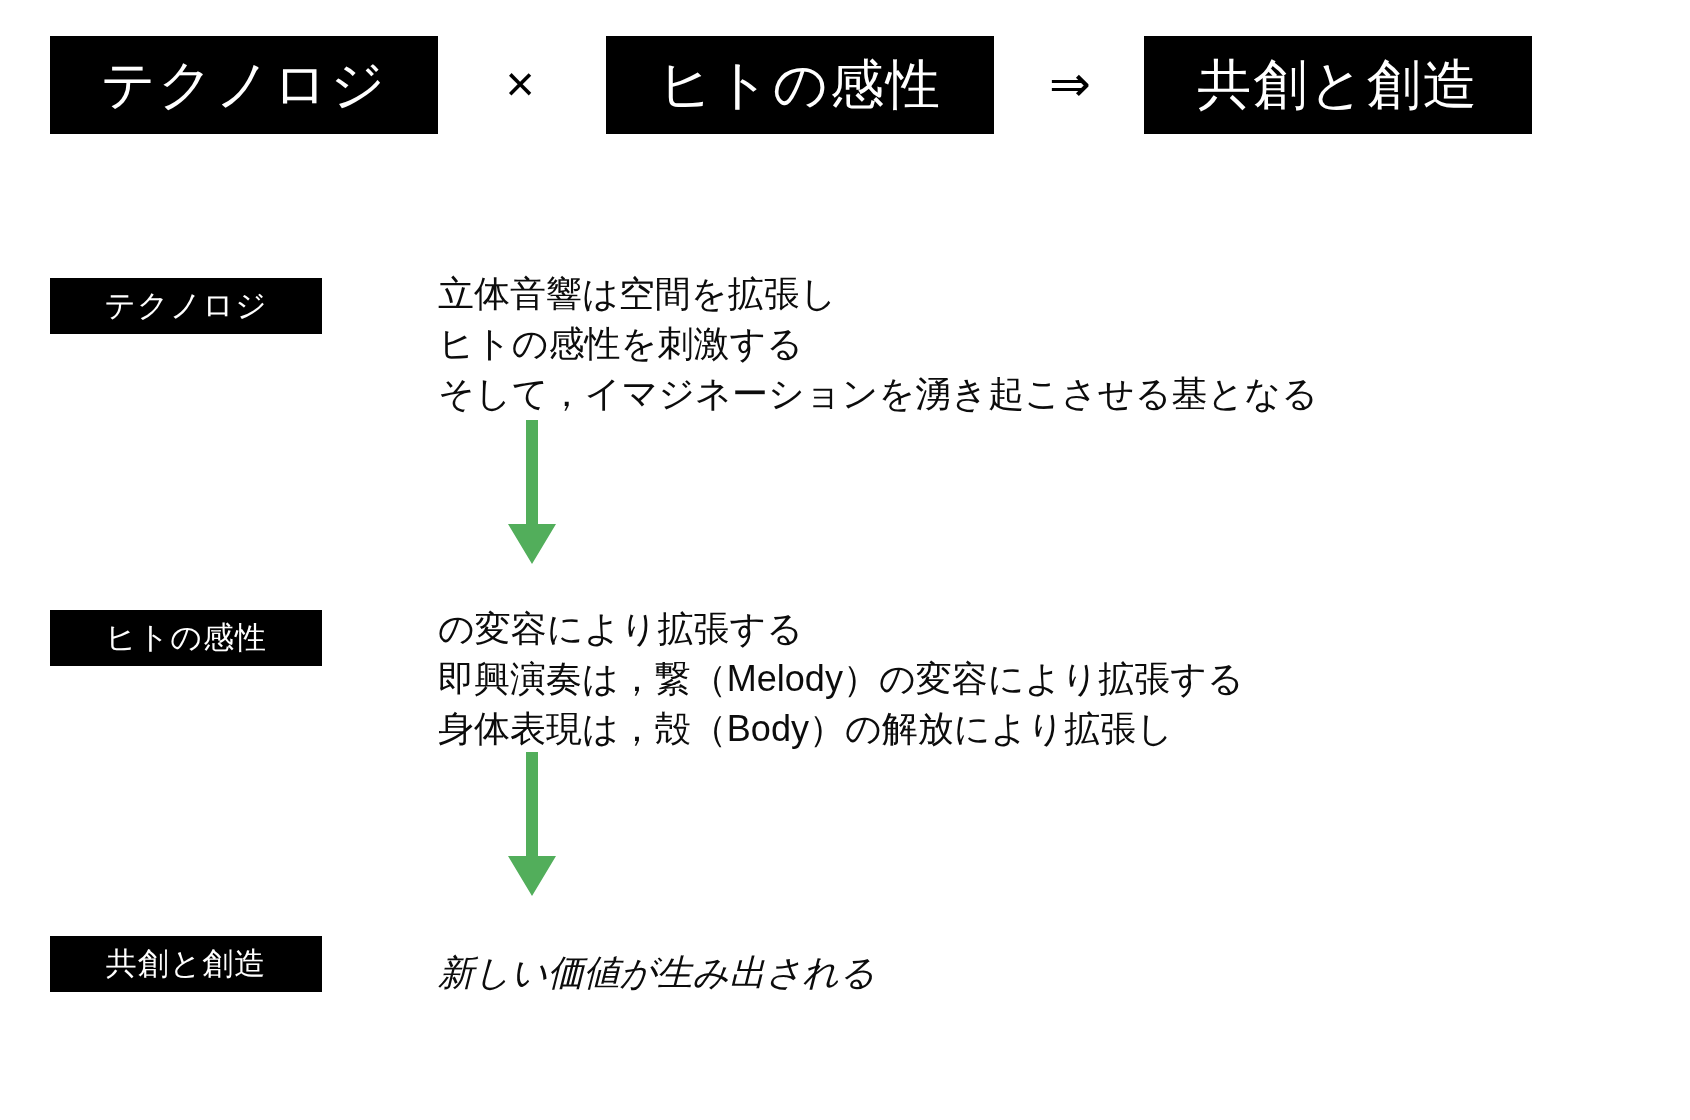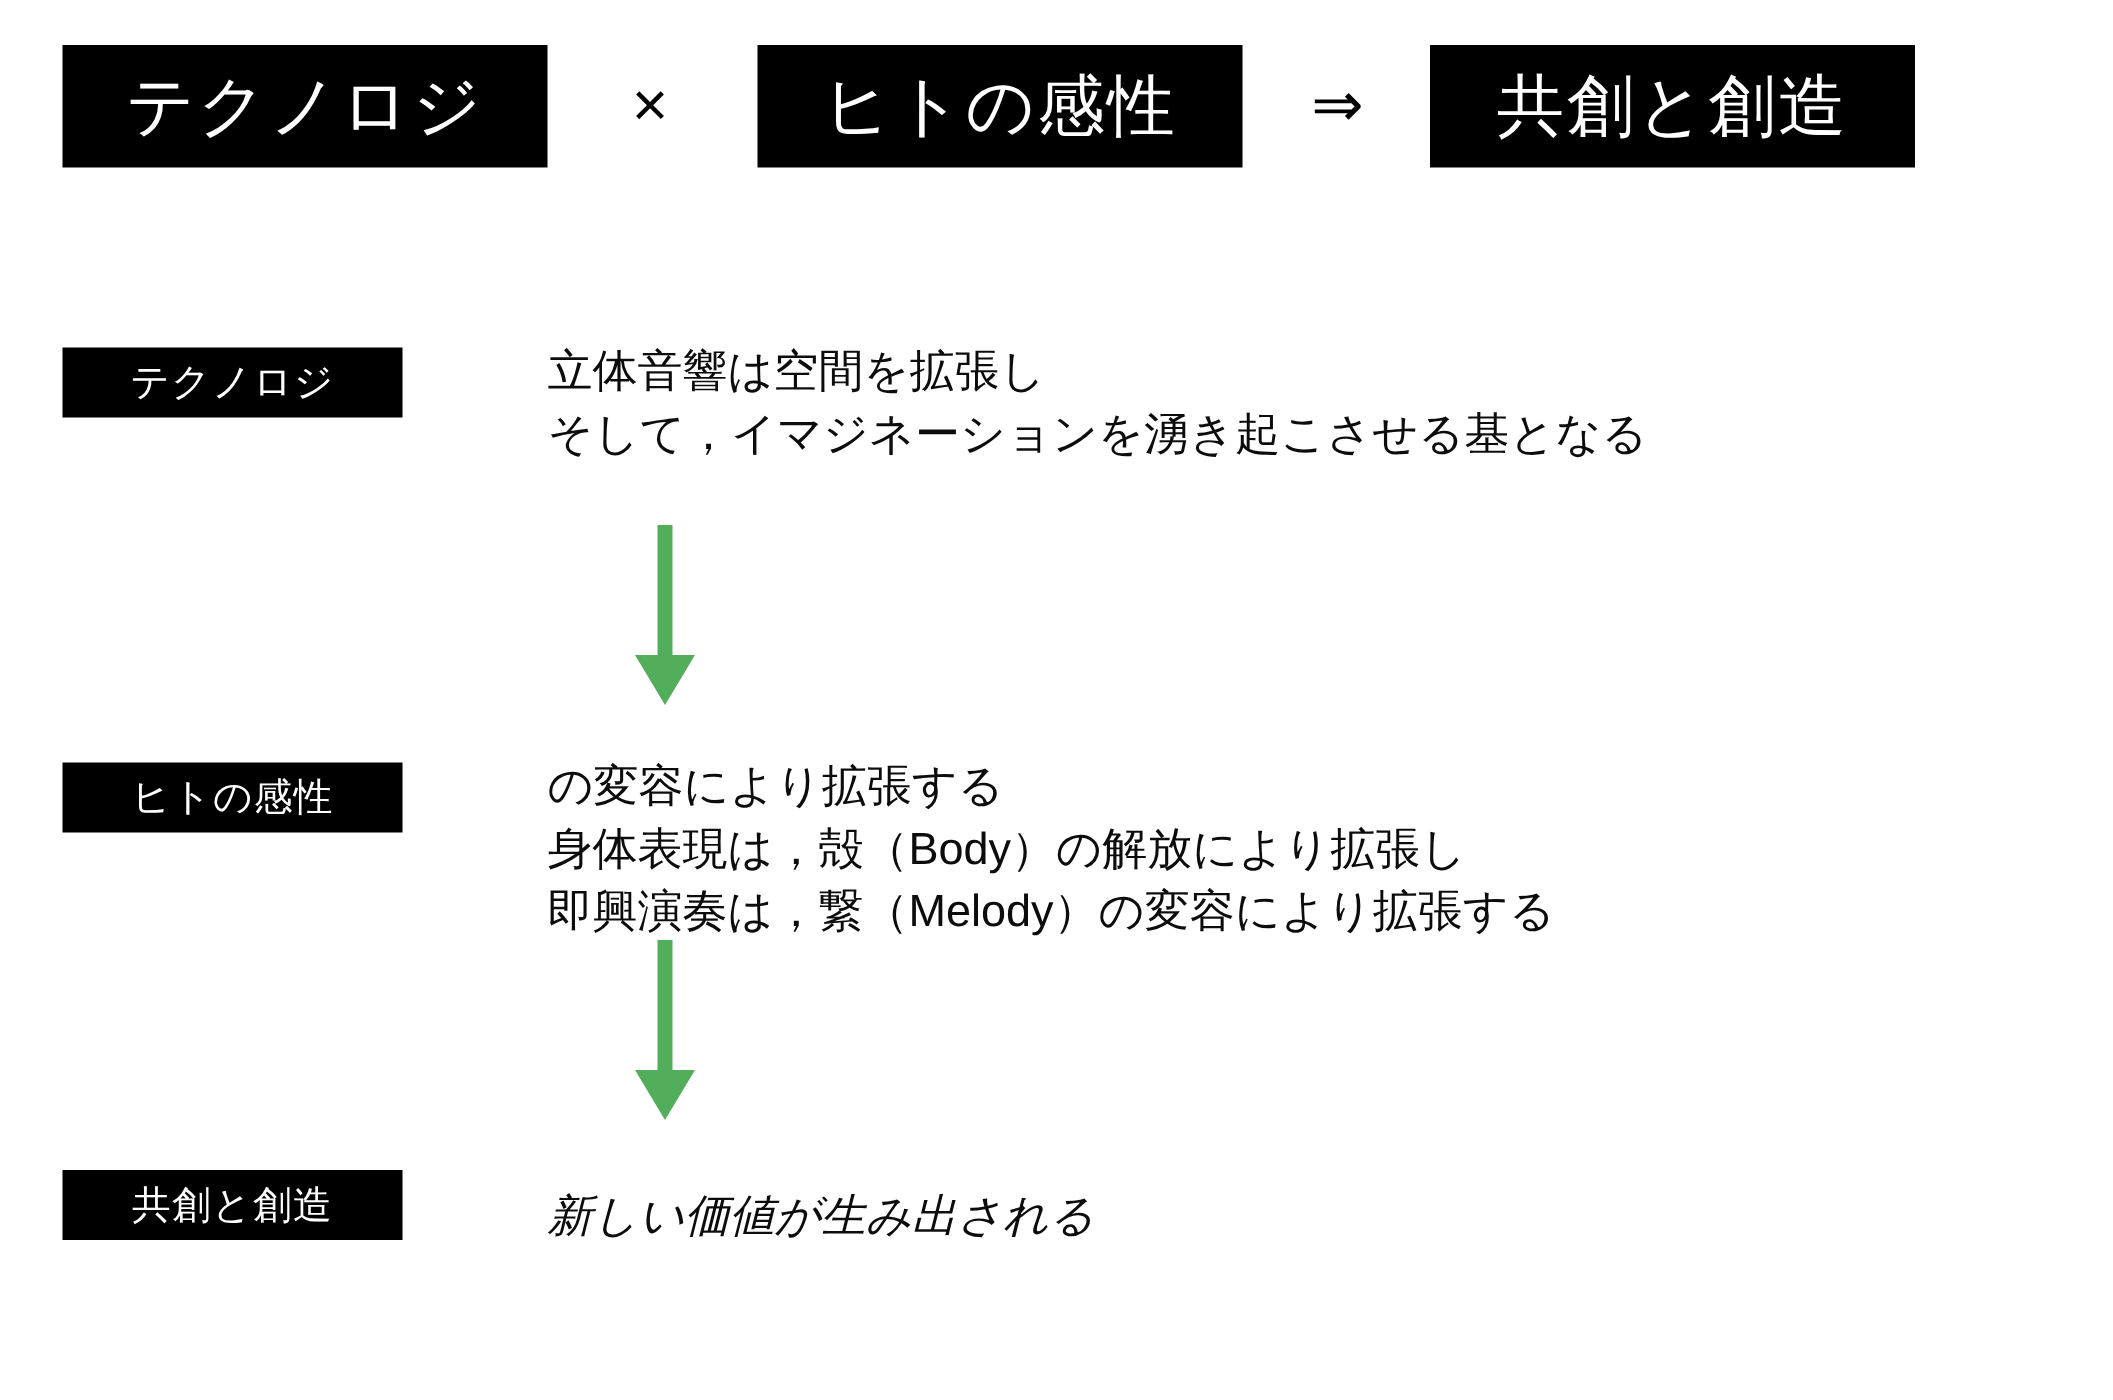--- a/index.html
+++ b/index.html
@@ -80,21 +80,21 @@
     left: 438px;
     font-size: 36px;
     line-height: 50px;
     white-space: nowrap;
     color: #0c0c0c;
   }
   .row-text .line { display: block; }
 
   #row-technology  { top: 272px; height: 160px; }
   #row-technology .row-label { top: 6px; }
-  #row-technology .row-text  { top: 0px; }
+  #row-technology .row-text  { top: 0px; font-family: Liberation Mono, monospace; }
 
   #row-sensibility { top: 604px; height: 160px; }
   #row-sensibility .row-label { top: 6px; }
   #row-sensibility .row-text  { top: 0px; }
 
   #row-cocreation  { top: 930px; height: 90px; }
   #row-cocreation .row-label { top: 6px; }
   #row-cocreation .row-text  { top: 18px; font-style: italic; }
 
   
@@ -131,38 +131,39 @@
   </div>
 
 </div>
 
 <div class="row" id="row-technology">
   <div class="row-label">
     <span>テクノロジ</span>
   </div>
   <div class="row-text">
     <span class="line">立体音響は空間を拡張し</span>
+    <span class="line">ヒトの感性を刺激する</span>
     <span class="line">そして，イマジネーションを湧き起こさせる基となる</span>
   </div>
 </div>
 
 <div class="arrow-down" id="arrow-1">
   <svg width="80" height="150" viewBox="0 0 80 150" xmlns="http://www.w3.org/2000/svg">
     <path d="M34 0 H46 V104 H64 L40 144 L16 104 H34 Z" fill="#52AE5B"></path>
   </svg>
 </div>
 
 <div class="row" id="row-sensibility">
   <div class="row-label">
     <span>ヒトの感性</span>
   </div>
   <div class="row-text">
     <span class="line">の変容により拡張する</span>
+    <span class="line">即興演奏は，繋（Melody）の変容により拡張する</span>
     <span class="line">身体表現は，殻（Body）の解放により拡張し</span>
-    <span class="line">即興演奏は，繋（Melody）の変容により拡張する</span>
   </div>
 </div>
 
 <div class="arrow-down" id="arrow-2">
   <svg width="80" height="150" viewBox="0 0 80 150" xmlns="http://www.w3.org/2000/svg">
     <path d="M34 0 H46 V104 H64 L40 144 L16 104 H34 Z" fill="#52AE5B"></path>
   </svg>
 </div>
 
 <div class="row" id="row-cocreation">

